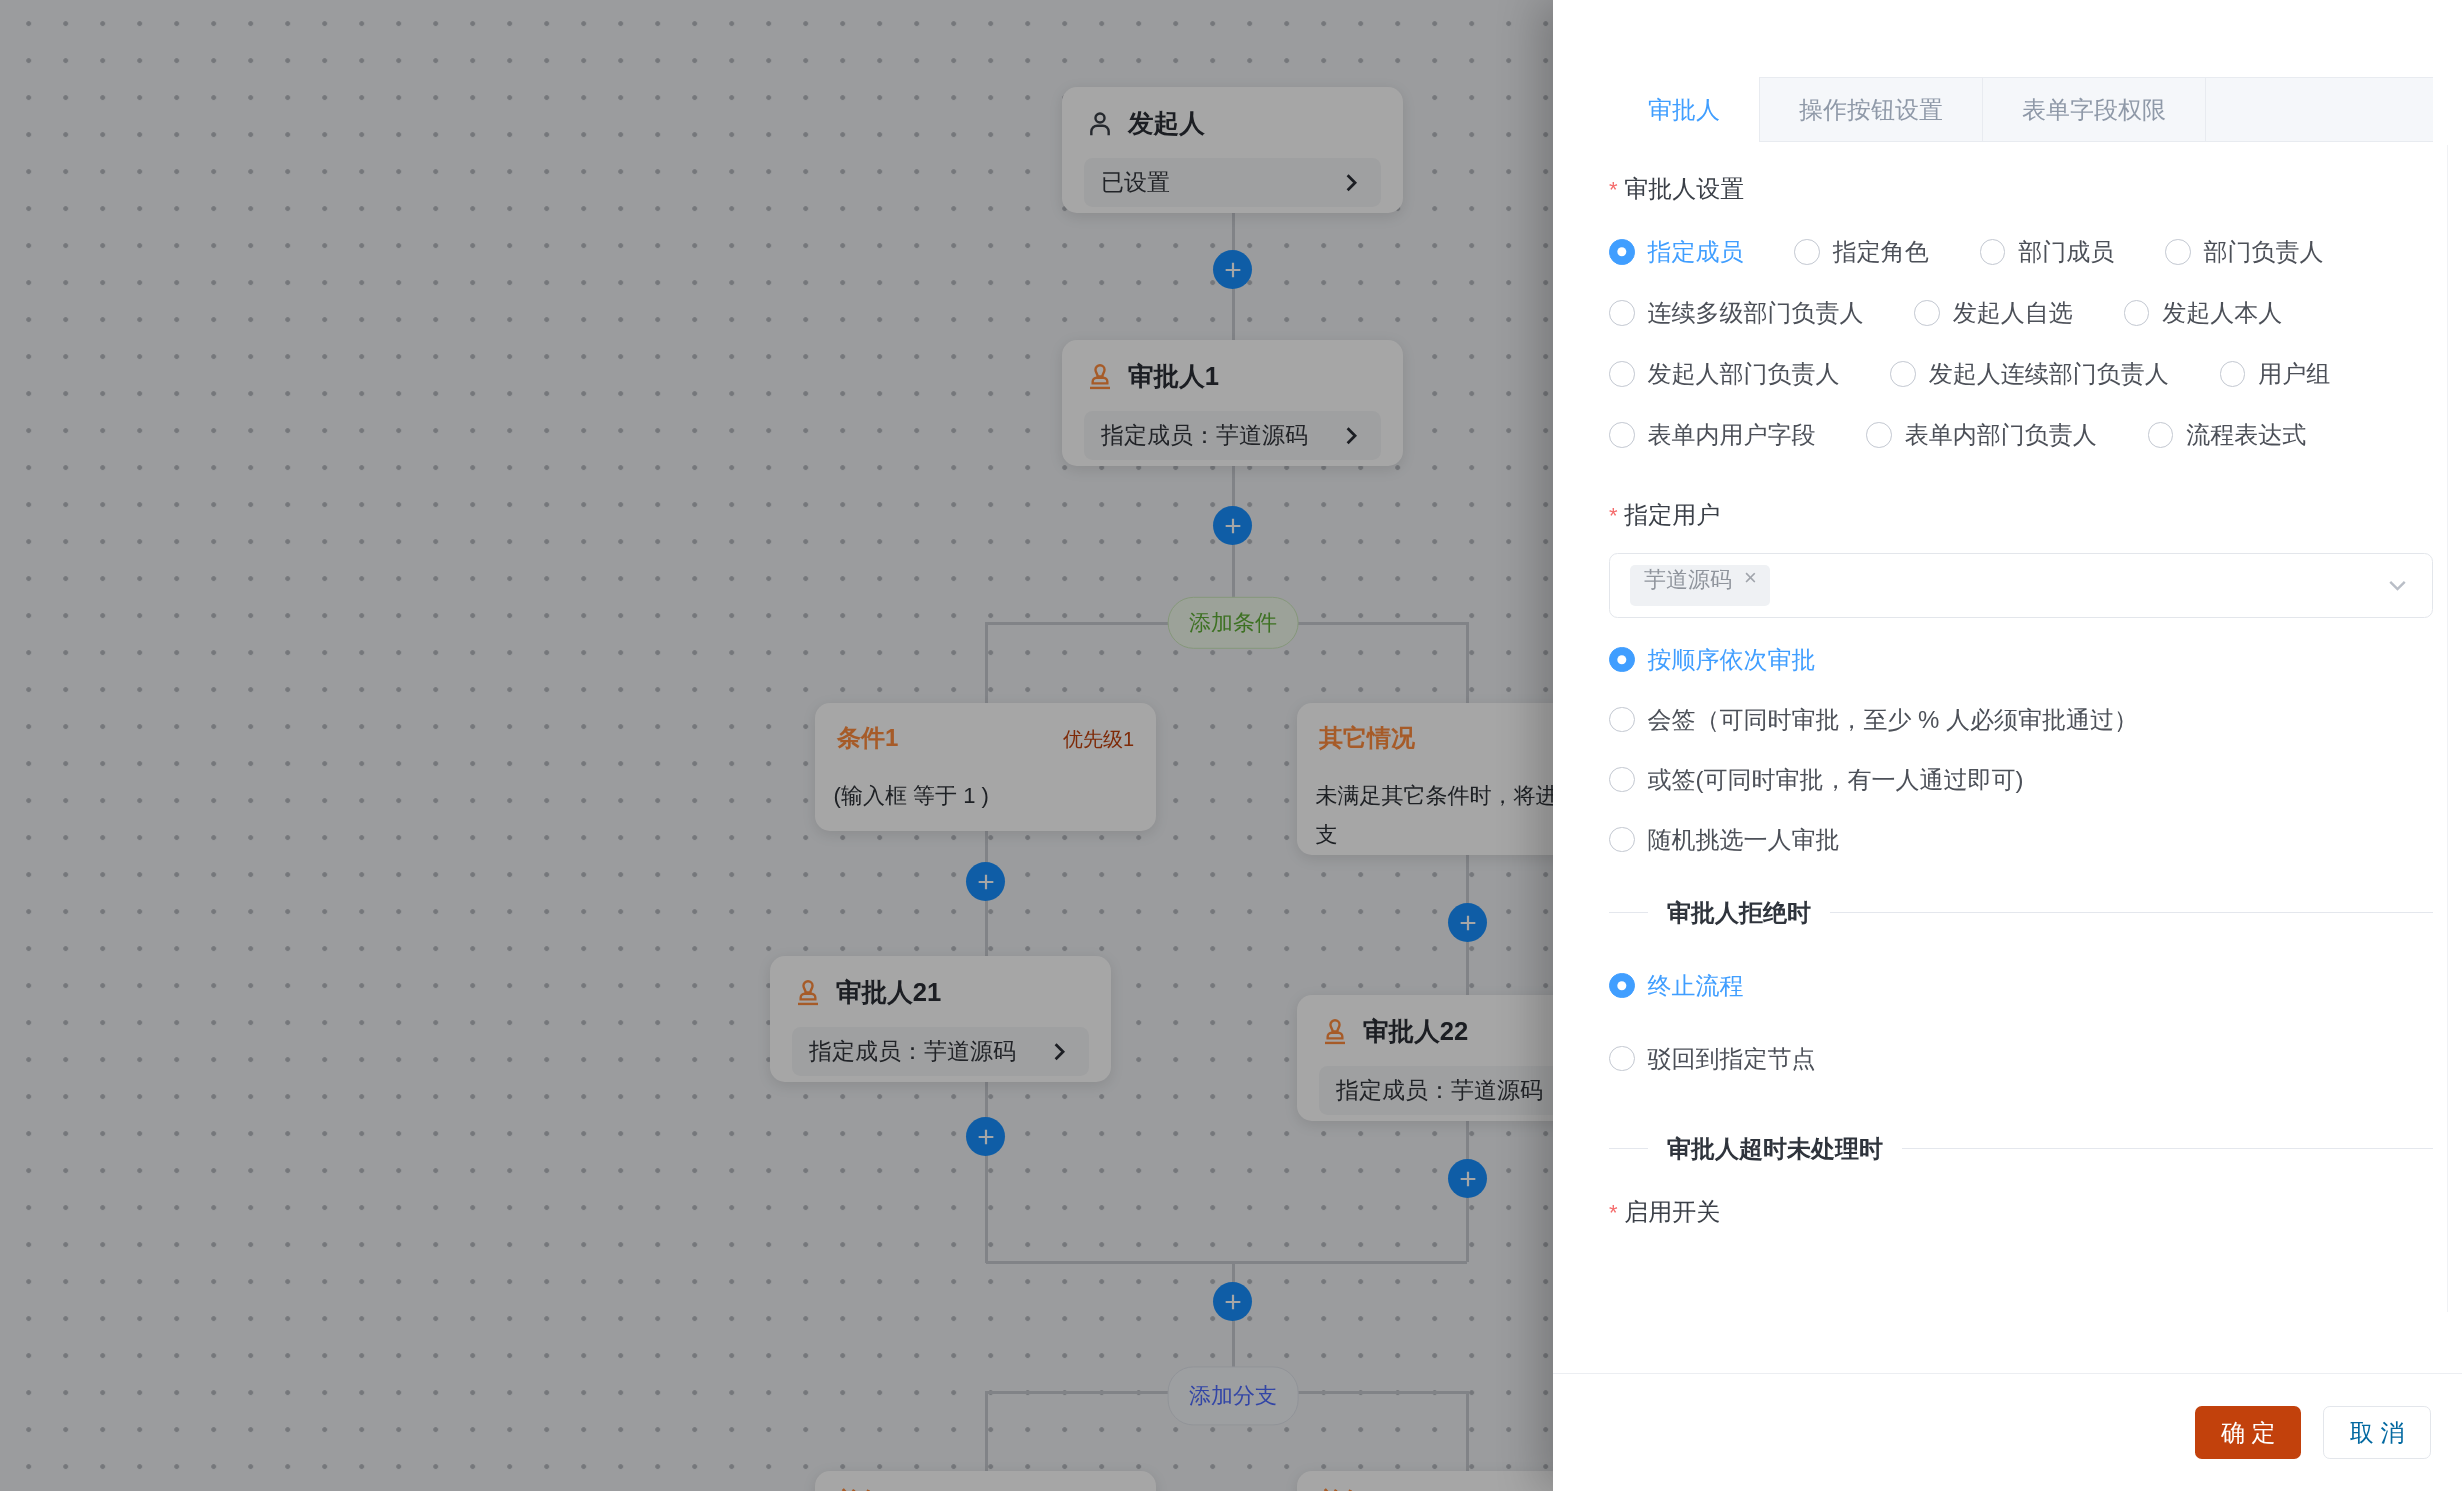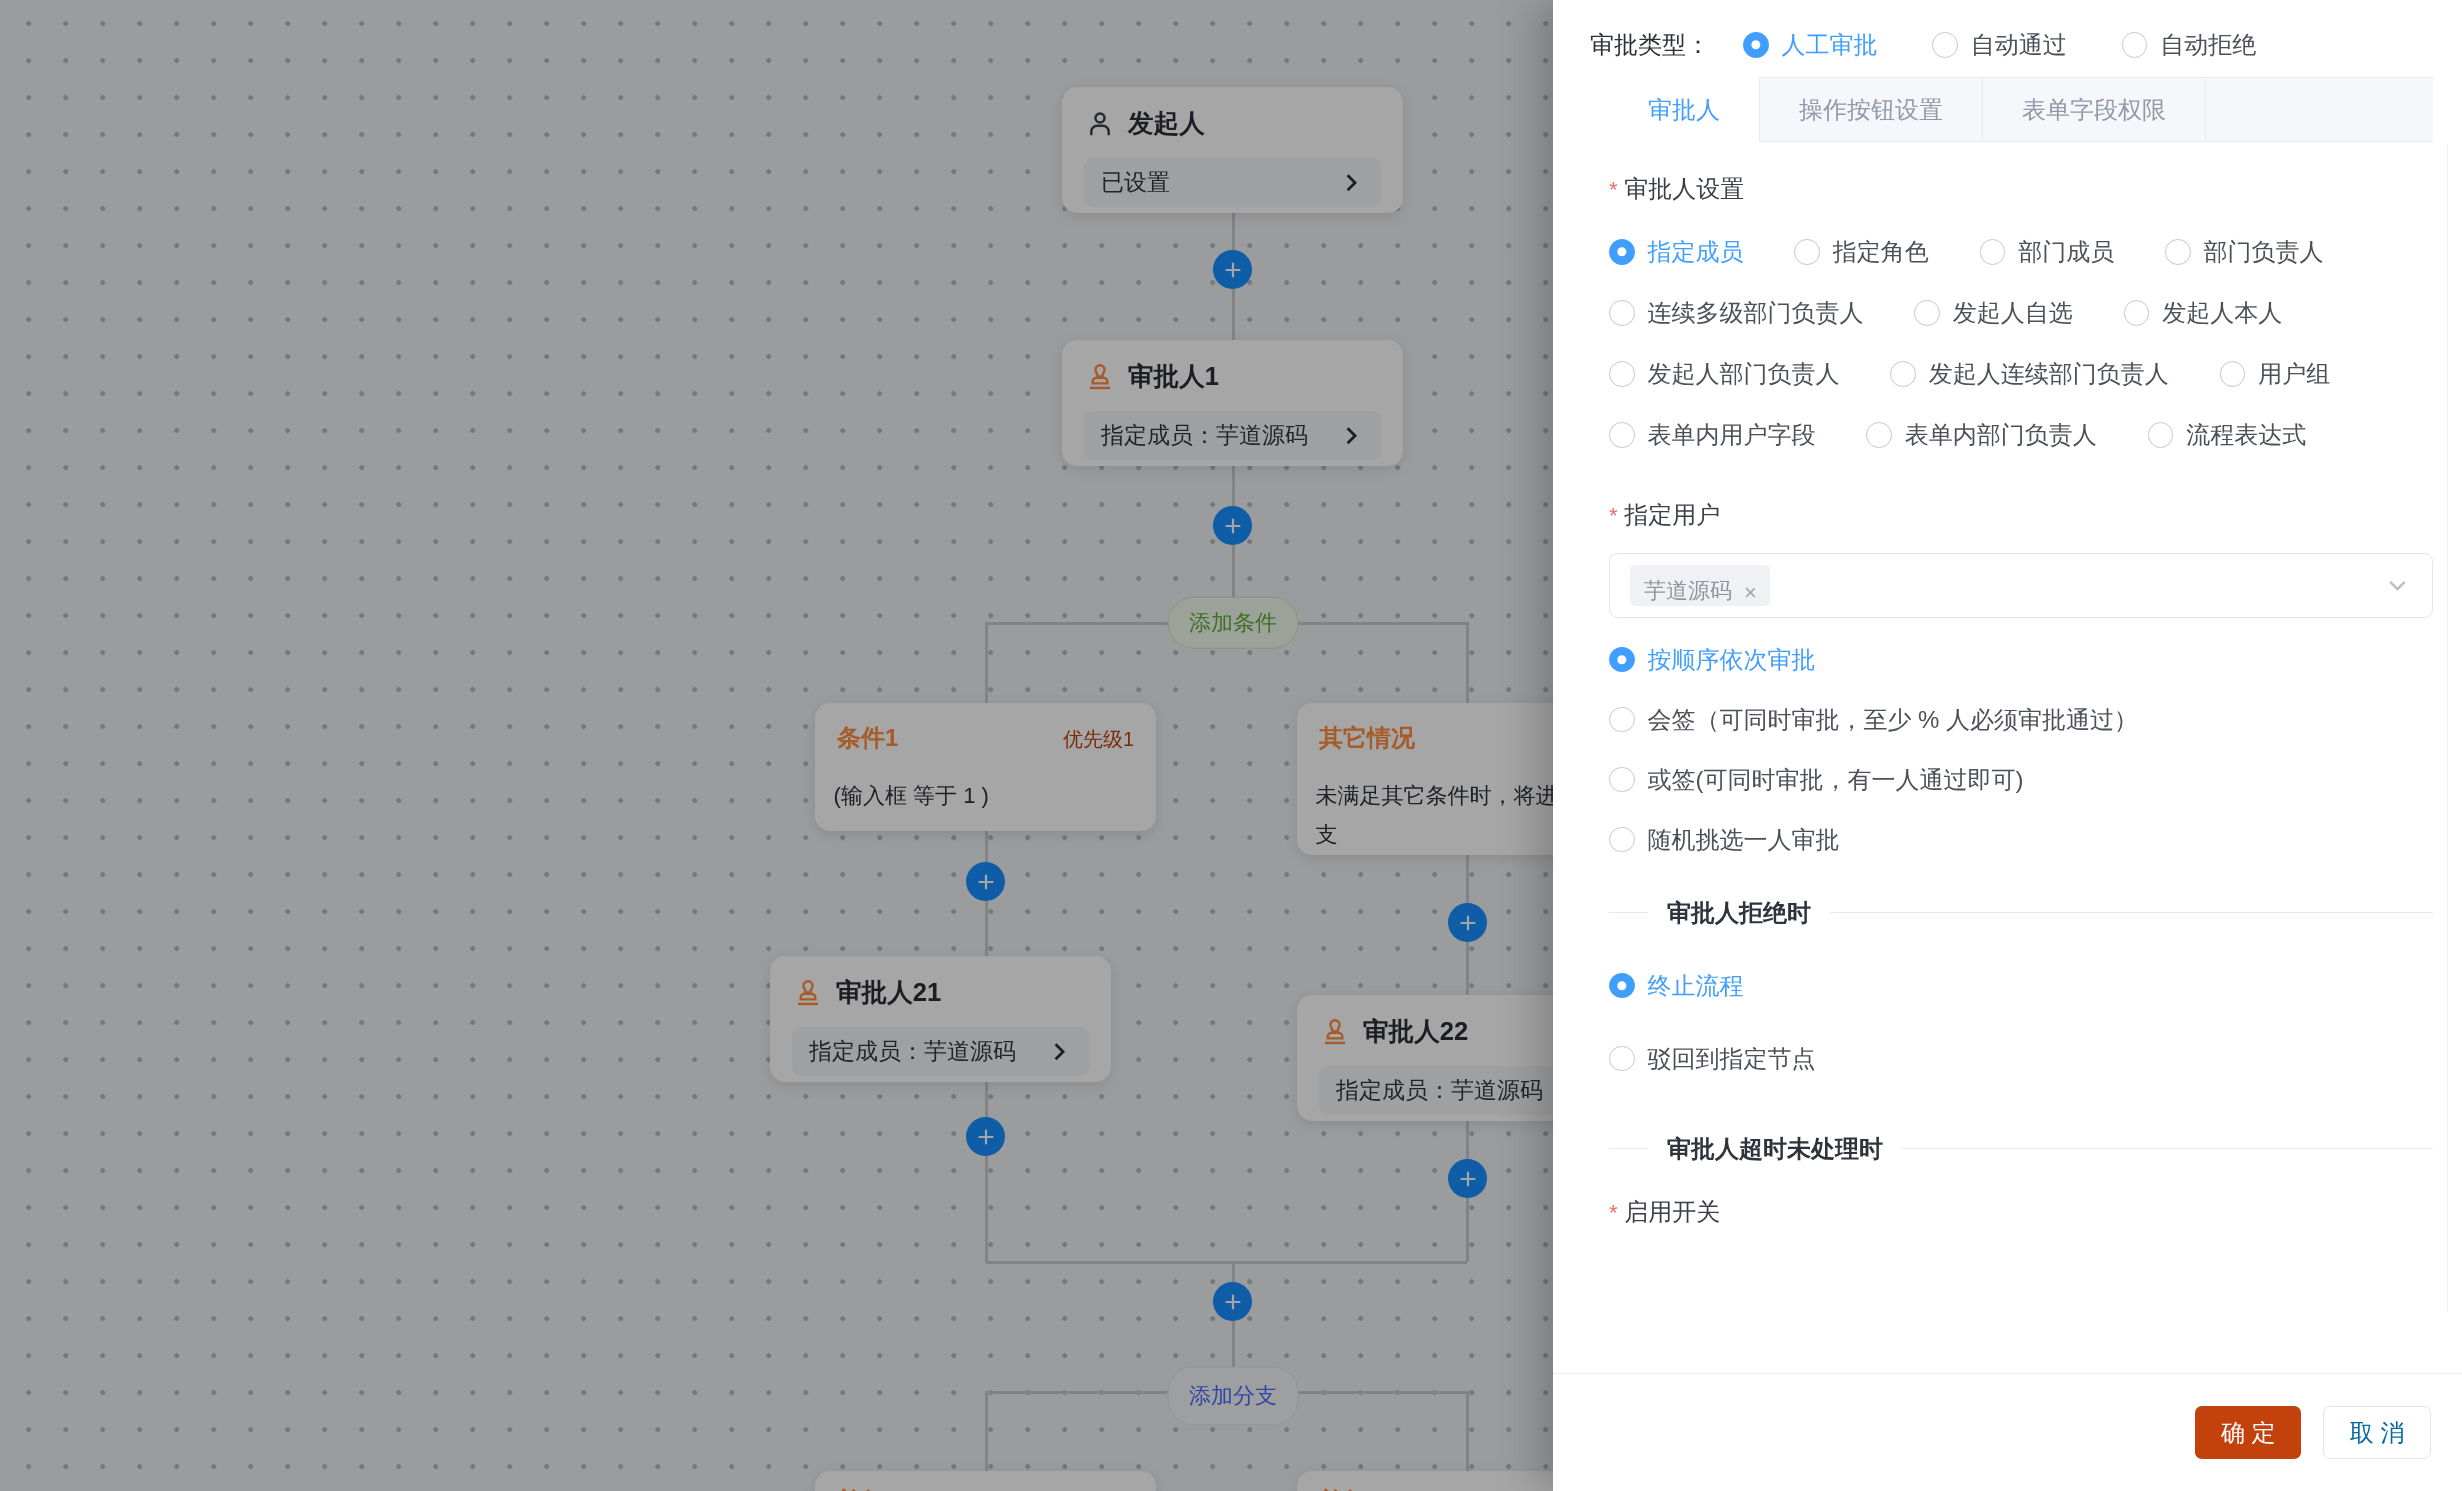--- a/index.html
+++ b/index.html
@@ -64,21 +64,21 @@
 
   .field-label { margin-top:32px; font-size:24px; color:#3a3f47; }
   .req::before { content:"*"; color:#f56c6c; margin-right:6.8px; font-size:22px; }
   .option-row { display:flex; gap:51px; margin-top:29px; }
   .option-row.first { margin-top:31px; }
   .opt-stack { margin-top:25.6px; }
   .opt-stack + .opt-stack { margin-top:28px; }
 
   .select-box { margin-top:22px; height:65px; border:1.7px solid #e3e6eb; border-radius:8.5px;
     display:flex; align-items:center; padding:0 20.4px; }
-  .tag { background:#eff1f4; border-radius:5.1px; height:41px; display:inline-flex; align-items:flex-end;
+  .tag { background:#eff1f4; border-radius:5.1px; height:41px; display:inline-flex; align-items:flex-start;
     gap:12px; padding:0 13.6px; font-size:22px; color:#8f949c; }
   .tag .x { font-size:22px; color:#a0a4ab; }
   .caret { margin-left:auto; width:29px; height:29px; color:#b9bec7; }
 
   .divider { display:flex; align-items:center; }
   .divider .short { width:39px; height:1.7px; background:#e4e7ed; }
   .divider .ttl { margin:0 19px; font-size:24px; font-weight:700; color:#2f343c; white-space:nowrap; }
   .divider .long { flex:1; height:1.7px; background:#e4e7ed; }
   .dv1 { margin-top:41px; } .dv2 { margin-top:58px; }
   .after-dv { margin-top:41px; }
@@ -247,35 +247,20 @@
       <span class="cond-title">并行2</span>
       <span class="cond-priority">无优先级</span>
     </div>
   </div>
 </div>
 
 <div class="overlay"></div>
 
 <div class="drawer">
 
-  <div class="drawer-header">
-    <span class="hd-label">审批类型：</span>
-    <span class="radio checked">
-      <span class="dot"></span>
-      <span class="lbl">人工审批</span>
-    </span>
-    <span class="radio">
-      <span class="dot"></span>
-      <span class="lbl">自动通过</span>
-    </span>
-    <span class="radio">
-      <span class="dot"></span>
-      <span class="lbl">自动拒绝</span>
-    </span>
-  </div>
 
   <div class="tabs">
     <div class="tab active">审批人</div>
     <div class="tab">操作按钮设置</div>
     <div class="tab">表单字段权限</div>
   </div>
 
   <div class="content-clip">
 
     <div class="field-label req">审批人设置</div>

